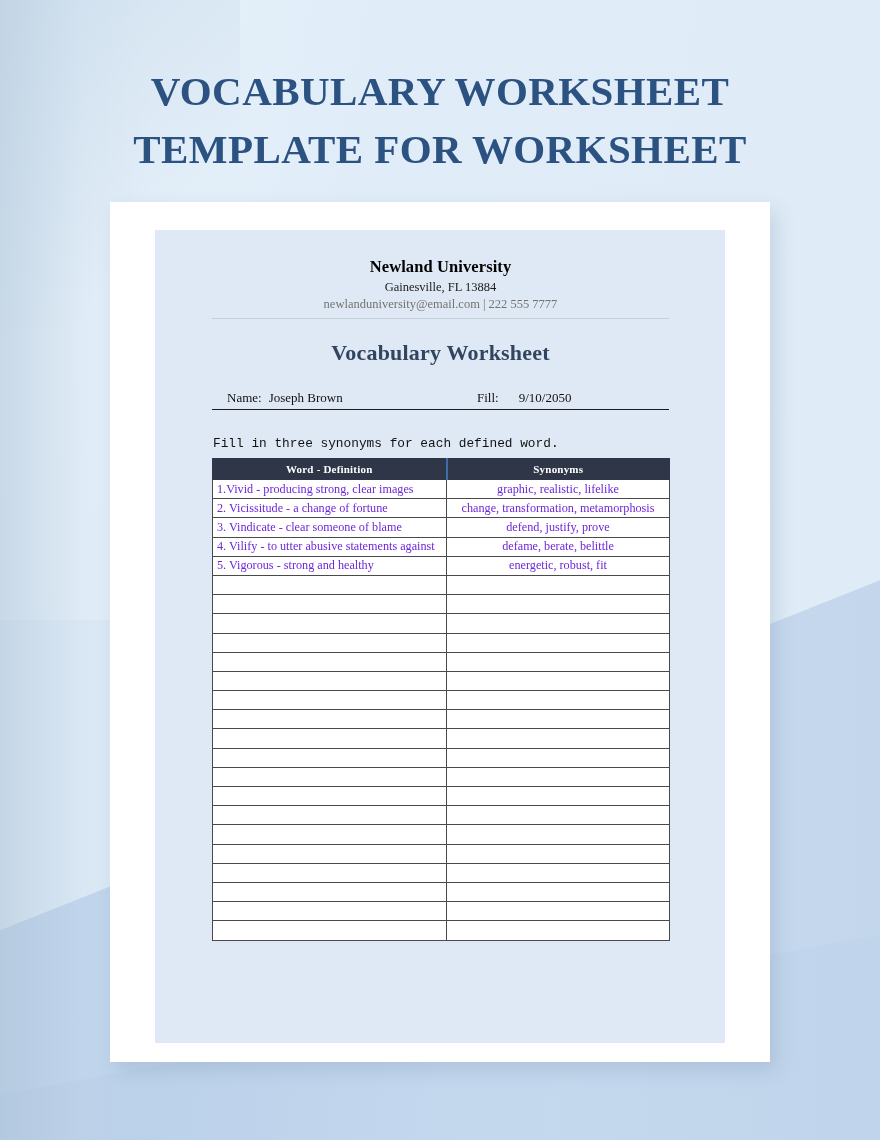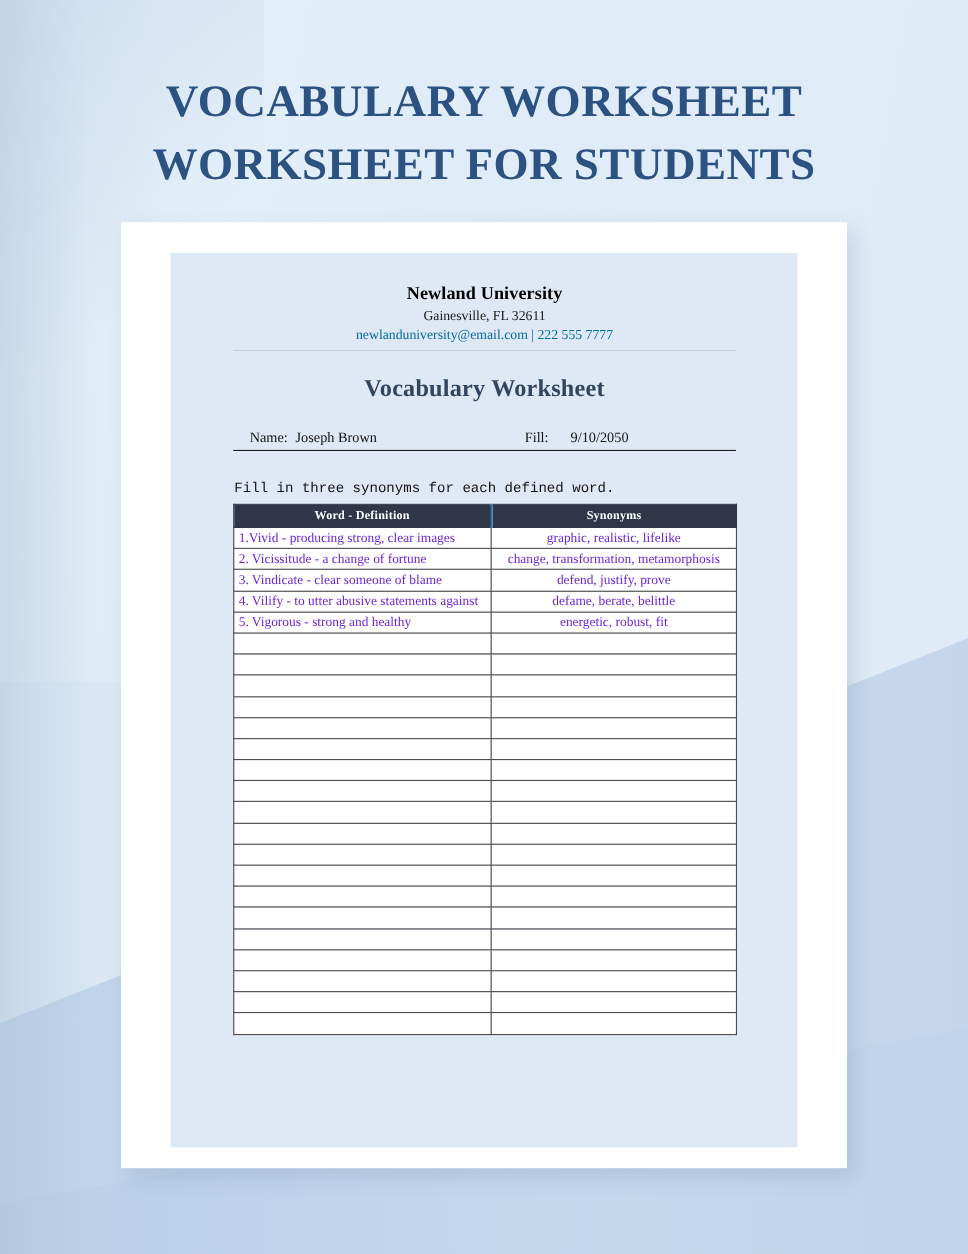--- a/index.html
+++ b/index.html
@@ -100,21 +100,21 @@
     letter-spacing: .1px;
   }
   #org-address {
     margin-top: 3px;
     font-size: 12.5px;
     color: #1a1a1a;
   }
   #org-contact {
     margin-top: 2px;
     font-size: 12.5px;
-    color: #0369a1;
+    color: #737373;
   }
   #letterhead-rule {
     margin-top: 6px;
     height: 1px;
     background: #c6cfd8;
   }
 
   
   #worksheet-title {
     margin-top: 21px;
@@ -194,30 +194,30 @@
 <div id="bg">
   <div id="bg-top"></div>
   <div id="bg-diagonal"></div>
   <div id="bg-diagonal-2"></div>
   <div id="bg-left-shade"></div>
   <div id="bg-topleft-shade"></div>
 </div>
 
 <div id="page-heading">
   <span class="hl">VOCABULARY WORKSHEET</span>
-  <span class="hl">WORKSHEET FOR STUDENTS</span>
+  <span class="hl">TEMPLATE FOR WORKSHEET</span>
 </div>
 
 <div id="card">
   <div id="doc">
     <div class="doc-inner">
 
       <div id="letterhead">
         <div id="org-name">Newland University</div>
-        <div id="org-address">Gainesville, FL 32611</div>
+        <div id="org-address">Gainesville, FL 13884</div>
         <div id="org-contact">newlanduniversity@email.com | 222 555 7777</div>
         <div id="letterhead-rule"></div>
       </div>
 
       <div id="worksheet-title">Vocabulary Worksheet</div>
 
       <div id="namedate">
         <div class="fld" id="fld-name">
           <span class="fld-label">Name:</span><span class="fld-value">Joseph Brown</span>
         </div>

